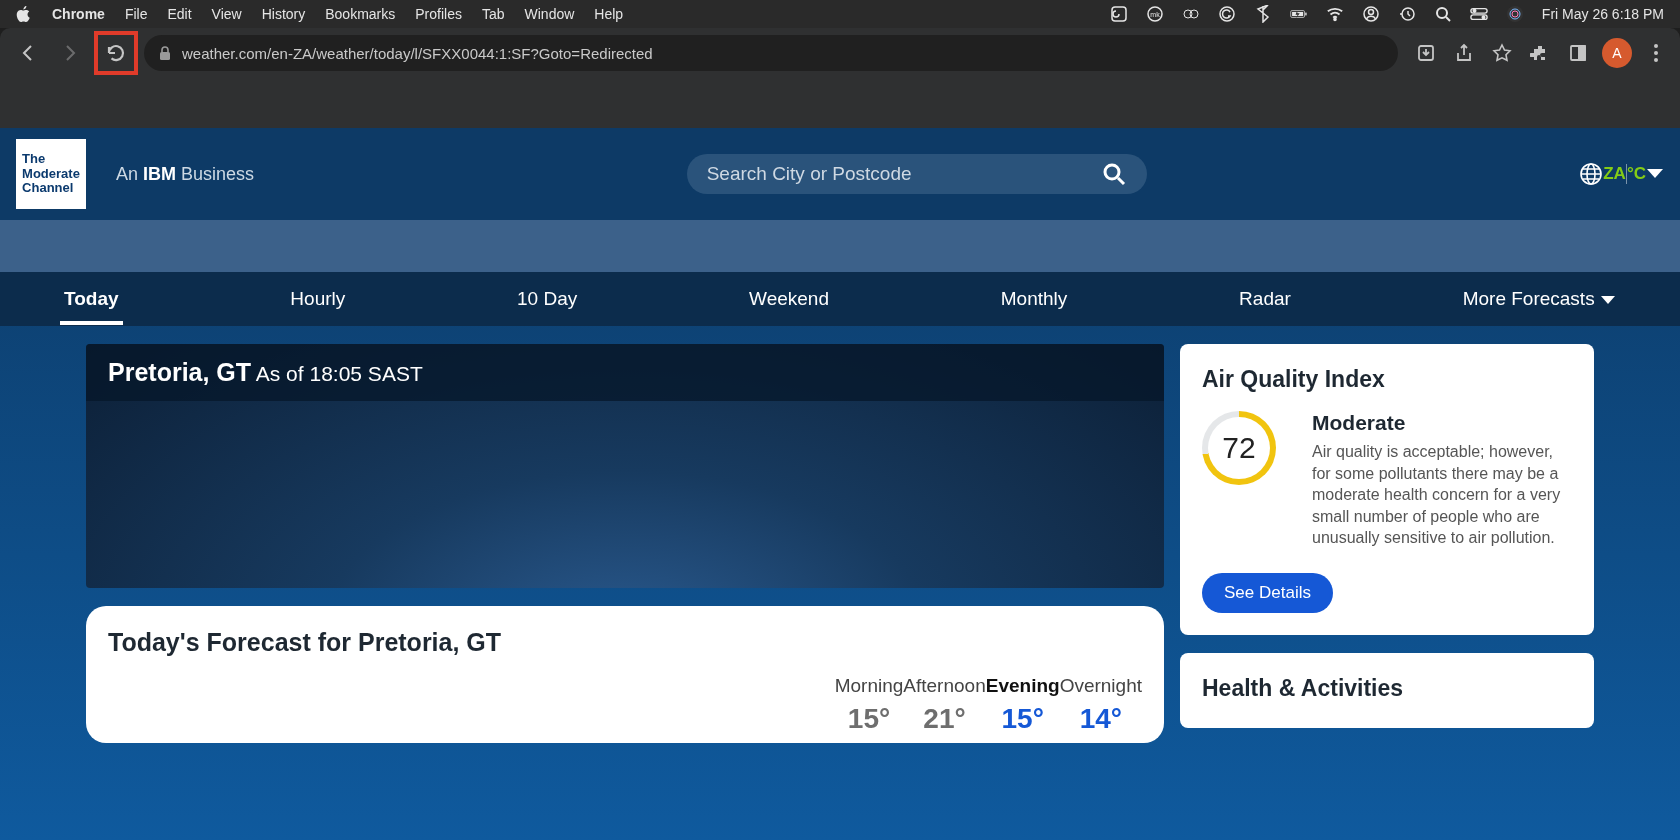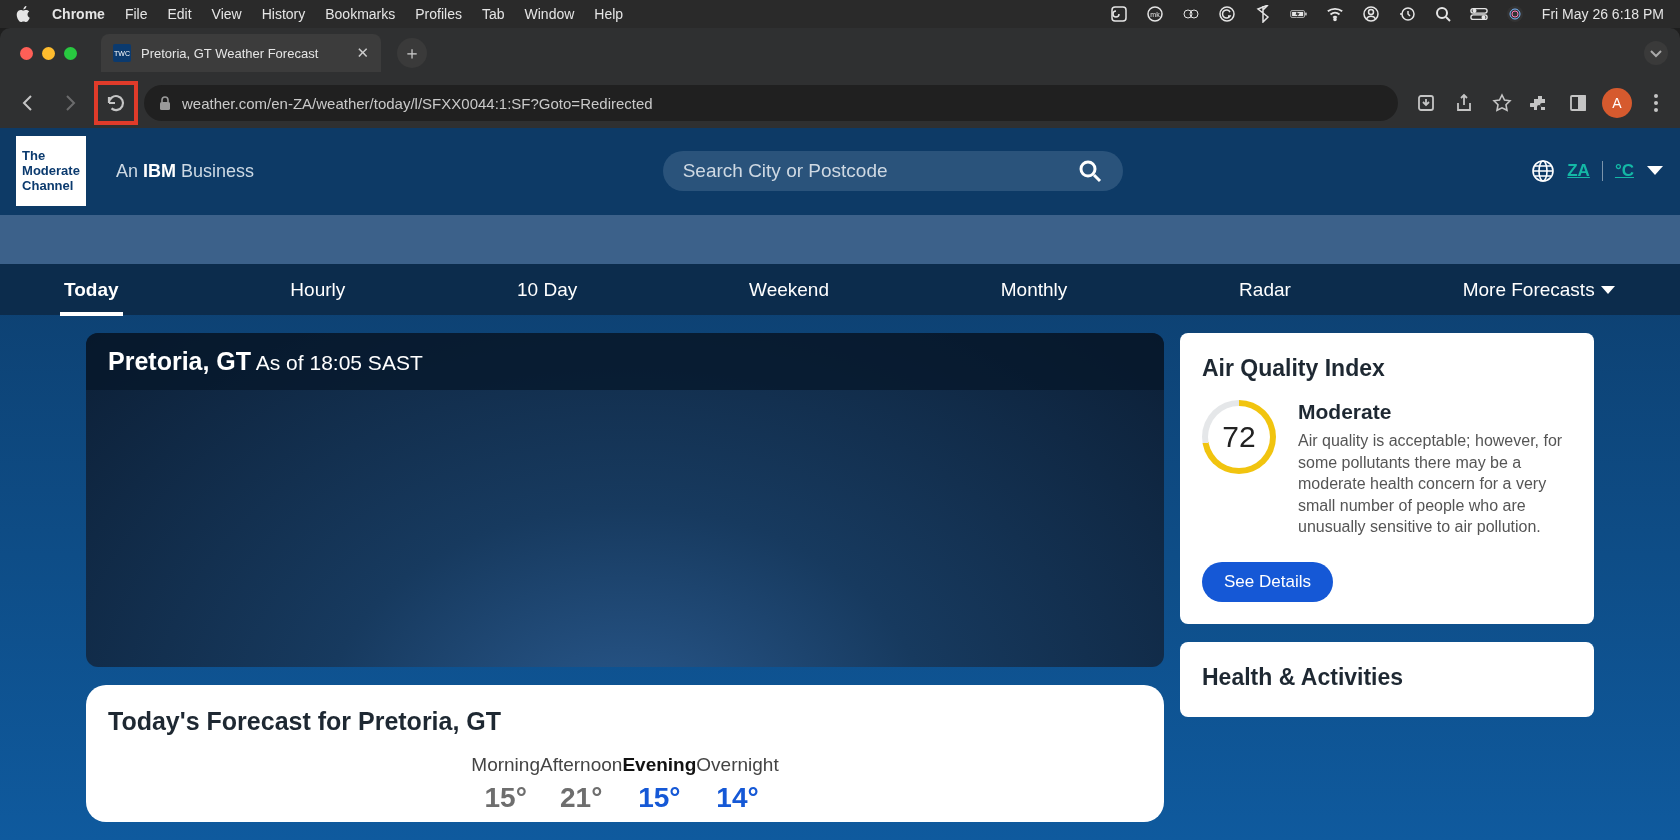--- a/index.html
+++ b/index.html
@@ -35,57 +35,57 @@
 .avatar { width: 30px; height: 30px; border-radius: 50%; background: #d65a2e; color: #fff; display: flex; align-items: center; justify-content: center; font-size: 14px; font-weight: 500; }
 
 
 .page { height: calc(840px - 128px); background: linear-gradient(180deg, #0d3a66 0%, #0e4d87 60%, #0f5a9e 100%); overflow: hidden; display: flex; flex-direction: column; }
 .site-header { height: 92px; background: #0d3a66; display: flex; align-items: center; padding: 0 16px; gap: 30px; }
 .logo-box { width: 70px; height: 70px; background: #fff; color: #0b3a6e; font-size: 13px; font-weight: 700; line-height: 1.15; display: flex; align-items: center; justify-content: center; text-align: left; padding: 6px; }
 .tagline { color: #cdd9e4; font-size: 18px; }
 .tagline b { color: #fff; }
 .search-wrap { margin-left: auto; margin-right: auto; }
 .search { width: 460px; height: 40px; background: #2a537b; border-radius: 24px; display: flex; align-items: center; padding: 0 20px; color: #cfd9e3; font-size: 19px; justify-content: space-between; }
-.locale { display: flex; align-items: center; gap: 12px; color: #14b8a6; font-size: 17px; font-weight: 600; text-decoration: underline; }
+.locale { display: flex; align-items: center; color: #84cc16; font-size: 17px; font-weight: 600; }
 .locale .globe { width: 24px; height: 24px; }
 .locale .sep { width: 1px; height: 20px; background: #7b94ab; }
 
 .blank-bar { height: 52px; background: #3c618a; }
 
 .tabs-nav { height: 54px; background: #0c2c4c; display: flex; align-items: center; padding: 0 60px; color: #fff; font-size: 19px; justify-content: space-between; }
 .tabs-nav .tabitem { padding: 14px 4px; cursor: pointer; position: relative; }
 .tabs-nav .tabitem.active { font-weight: 600; }
 .tabs-nav .tabitem.active::after { content: ""; position: absolute; bottom: -1px; left: 0; right: 0; height: 4px; background: #fff; }
 
 .content { flex: 1; padding: 18px 86px; display: flex; gap: 16px; }
 .main-col { flex: 1; display: flex; flex-direction: column; gap: 18px; }
-.hero { background: radial-gradient(ellipse at 50% 120%, #2a5a8f 0%, #173a5f 40%, #0c1f36 100%); border-radius: 12px; overflow: hidden; color: #fff; position: relative; height: 334px; }
+.hero { background: radial-gradient(ellipse at 50% 120%, #2a5a8f 0%, #173a5f 40%, #0c1f36 100%); border-radius: 4px; overflow: hidden; color: #fff; position: relative; height: 244px; }
 .hero-top { background: rgba(6, 23, 42, 0.75); padding: 14px 22px; font-size: 21px; }
 .hero-top b { font-size: 25px; font-weight: 700; }
 .hero-body { padding: 8px 22px 22px; position: relative; }
 .hero-temp { font-size: 92px; font-weight: 700; line-height: 1; letter-spacing: -2px; }
 .hero-cond { font-size: 28px; font-weight: 600; margin-top: 12px; }
 .hero-daynight { font-size: 25px; font-weight: 700; margin-top: 10px; }
 .hero-daynight .dot { margin: 0 8px; }
 .hero-icon { position: absolute; right: 36px; top: 50px; }
 
 .forecast-card { background: #fff; border-radius: 20px; padding: 22px 22px 8px; color: #1e2832; }
 .forecast-card h2 { font-size: 25px; font-weight: 700; margin-bottom: 18px; }
-.forecast-row { display: flex; justify-content: center; }
+.forecast-row { display: flex; justify-content: flex-end; }
 .period { text-align: center; }
 .period .name { font-size: 19px; color: #444; font-weight: 400; margin-bottom: 6px; }
 .period .temp { font-size: 28px; font-weight: 700; color: #6e6e6e; }
 .period.current .name { font-weight: 700; color: #111; }
 .period.current .temp { color: #1558d6; }
 .period.night .temp { color: #1558d6; }
 
 .side-col { width: 414px; display: flex; flex-direction: column; gap: 18px; }
 .card { background: #fff; border-radius: 8px; padding: 22px; color: #1e2832; }
 .card h3 { font-size: 23px; font-weight: 700; margin-bottom: 18px; }
-.aqi-row { display: flex; gap: 22px; }
+.aqi-row { display: flex; gap: 36px; }
 .aqi-donut { width: 74px; height: 74px; border-radius: 50%; background: conic-gradient(#f1c40f 0deg 260deg, #e5e7e9 260deg 360deg); display: flex; align-items: center; justify-content: center; position: relative; flex-shrink: 0; }
 .aqi-donut::before { content: ""; position: absolute; width: 62px; height: 62px; background: #fff; border-radius: 50%; }
 .aqi-donut span { position: relative; font-size: 30px; font-weight: 400; color: #222; }
 .aqi-text .level { font-size: 21px; font-weight: 600; margin-bottom: 6px; }
 .aqi-text .desc { font-size: 16px; color: #555; line-height: 1.35; }
 .see-details { background: #1558d6; color: #fff; border: none; border-radius: 22px; padding: 10px 22px; font-size: 17px; font-weight: 500; margin-top: 24px; cursor: pointer; }
 
 svg { display: block; }
 </style>
 </head>
@@ -185,39 +185,20 @@
           <circle cx="9" cy="9" r="8" fill="#333"></circle>
           <circle cx="9" cy="9" r="5" fill="none" stroke="#7ab8ff" stroke-width="1"></circle>
           <circle cx="9" cy="9" r="3" fill="none" stroke="#ff7ab8" stroke-width="1"></circle>
         </svg>
       </span>
     <span>Fri May 26  6:18 PM</span>
   </div>
 </div>
 
 <div class="browser-window">
-  <div class="tab-strip">
-    <div class="traffic-lights">
-      <div class="tl red"></div>
-      <div class="tl yellow"></div>
-      <div class="tl green"></div>
-    </div>
-    <div class="tab">
-      <div class="favicon">TWC</div>
-      <span>Pretoria, GT Weather Forecast</span>
-      <span class="close">✕</span>
-    </div>
-    <div class="newtab">＋</div>
-    <div style="margin-left:auto; margin-right:10px;">
-      <svg width="28" height="28" viewBox="0 0 28 28">
-          <circle cx="14" cy="14" r="12" fill="#3a3a3a"></circle>
-          <path d="M9 12l5 5 5-5" stroke="#aaa" fill="none" stroke-width="2"></path>
-        </svg>
-    </div>
-  </div>
   <div class="url-bar">
     <div class="nav-btn">
         <svg width="20" height="20" viewBox="0 0 20 20" fill="none" stroke="#c5c5c5" stroke-width="2">
           <path d="M13 3l-7 7 7 7"></path>
         </svg>
       </div>
     <div class="nav-btn" style="opacity:.4">
         <svg width="20" height="20" viewBox="0 0 20 20" fill="none" stroke="#c5c5c5" stroke-width="2">
           <path d="M7 3l7 7-7 7"></path>
         </svg>

